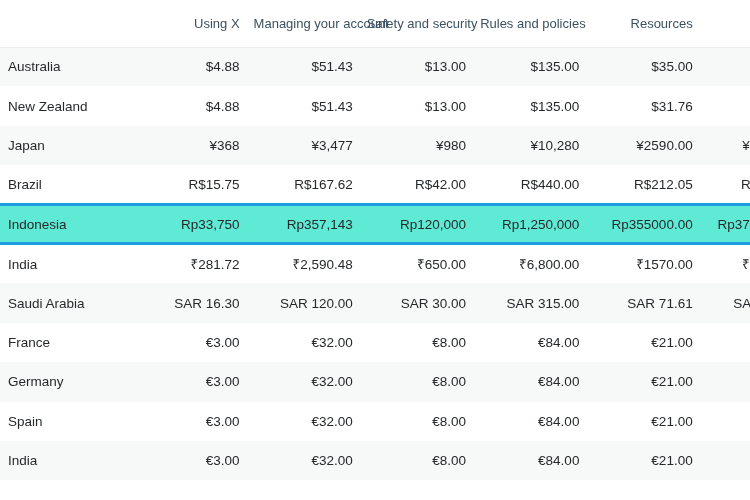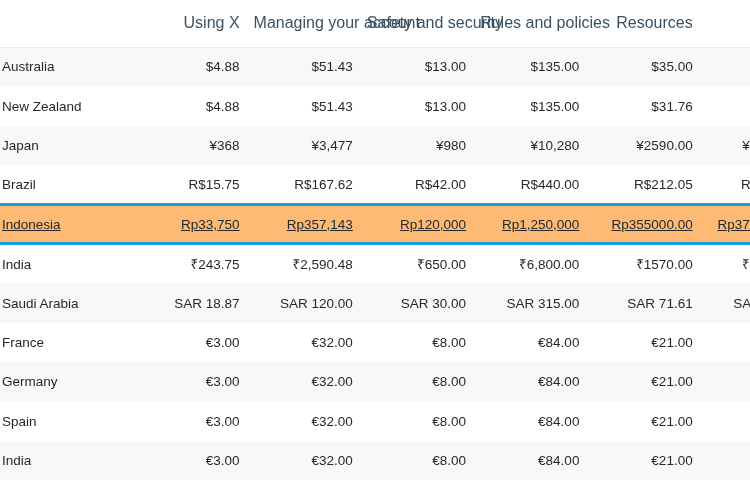--- a/index.html
+++ b/index.html
@@ -28,21 +28,21 @@
     padding: 0;
   }
 
   
   thead tr.header-row {
     height: 47px;
   }
 
   thead th {
     font-weight: normal;
-    font-size: 16px;
+    font-size: 13px;
     color: #3b5161;
     padding: 0 14px 0 0;
     vertical-align: middle;
     text-align: right;
     white-space: nowrap;
     background: #ffffff;
     border: none;
   }
 
   thead th.col-country {
@@ -58,37 +58,36 @@
   tbody tr.stripe-gray  { background: #f7f8f8; }
   tbody tr.stripe-white { background: #ffffff; }
 
   tbody tr.first-row td {
     border-top: 1px solid #ececec;
   }
 
   tbody tr.highlight-row td {
     border-top: 3px solid #199fdf;
     border-bottom: 3px solid #199fdf;
-    background: #fdba74;
-    text-decoration: underline;
+    background: #5eead4;
   }
 
   tbody td {
     font-size: 13.5px;
     color: #26292b;
     text-align: right;
     padding: 0 14px 0 0;
     vertical-align: middle;
     white-space: nowrap;
     border: none;
   }
 
   tbody td.cell-country {
     text-align: left;
-    padding-left: 2px;
+    padding-left: 8px;
     padding-right: 4px;
   }
 
   
   col.w-country { width: 140px; }
   col.w-data    { width: 113px; }
   col.w-last    { width: 113px; }
 </style>
 </head>
 <body>
@@ -158,30 +157,30 @@
           <td class="cell-country">Indonesia</td>
           <td>Rp33,750</td>
           <td>Rp357,143</td>
           <td>Rp120,000</td>
           <td>Rp1,250,000</td>
           <td>Rp355000.00</td>
           <td>Rp3700000.00</td>
         </tr>
         <tr class="stripe-white">
           <td class="cell-country">India</td>
-          <td>₹243.75</td>
+          <td>₹281.72</td>
           <td>₹2,590.48</td>
           <td>₹650.00</td>
           <td>₹6,800.00</td>
           <td>₹1570.00</td>
           <td>₹18300.00</td>
         </tr>
         <tr class="stripe-gray">
           <td class="cell-country">Saudi Arabia</td>
-          <td>SAR 18.87</td>
+          <td>SAR 16.30</td>
           <td>SAR 120.00</td>
           <td>SAR 30.00</td>
           <td>SAR 315.00</td>
           <td>SAR 71.61</td>
           <td>SAR 860.00</td>
         </tr>
         <tr class="stripe-white">
           <td class="cell-country">France</td>
           <td>€3.00</td>
           <td>€32.00</td>

